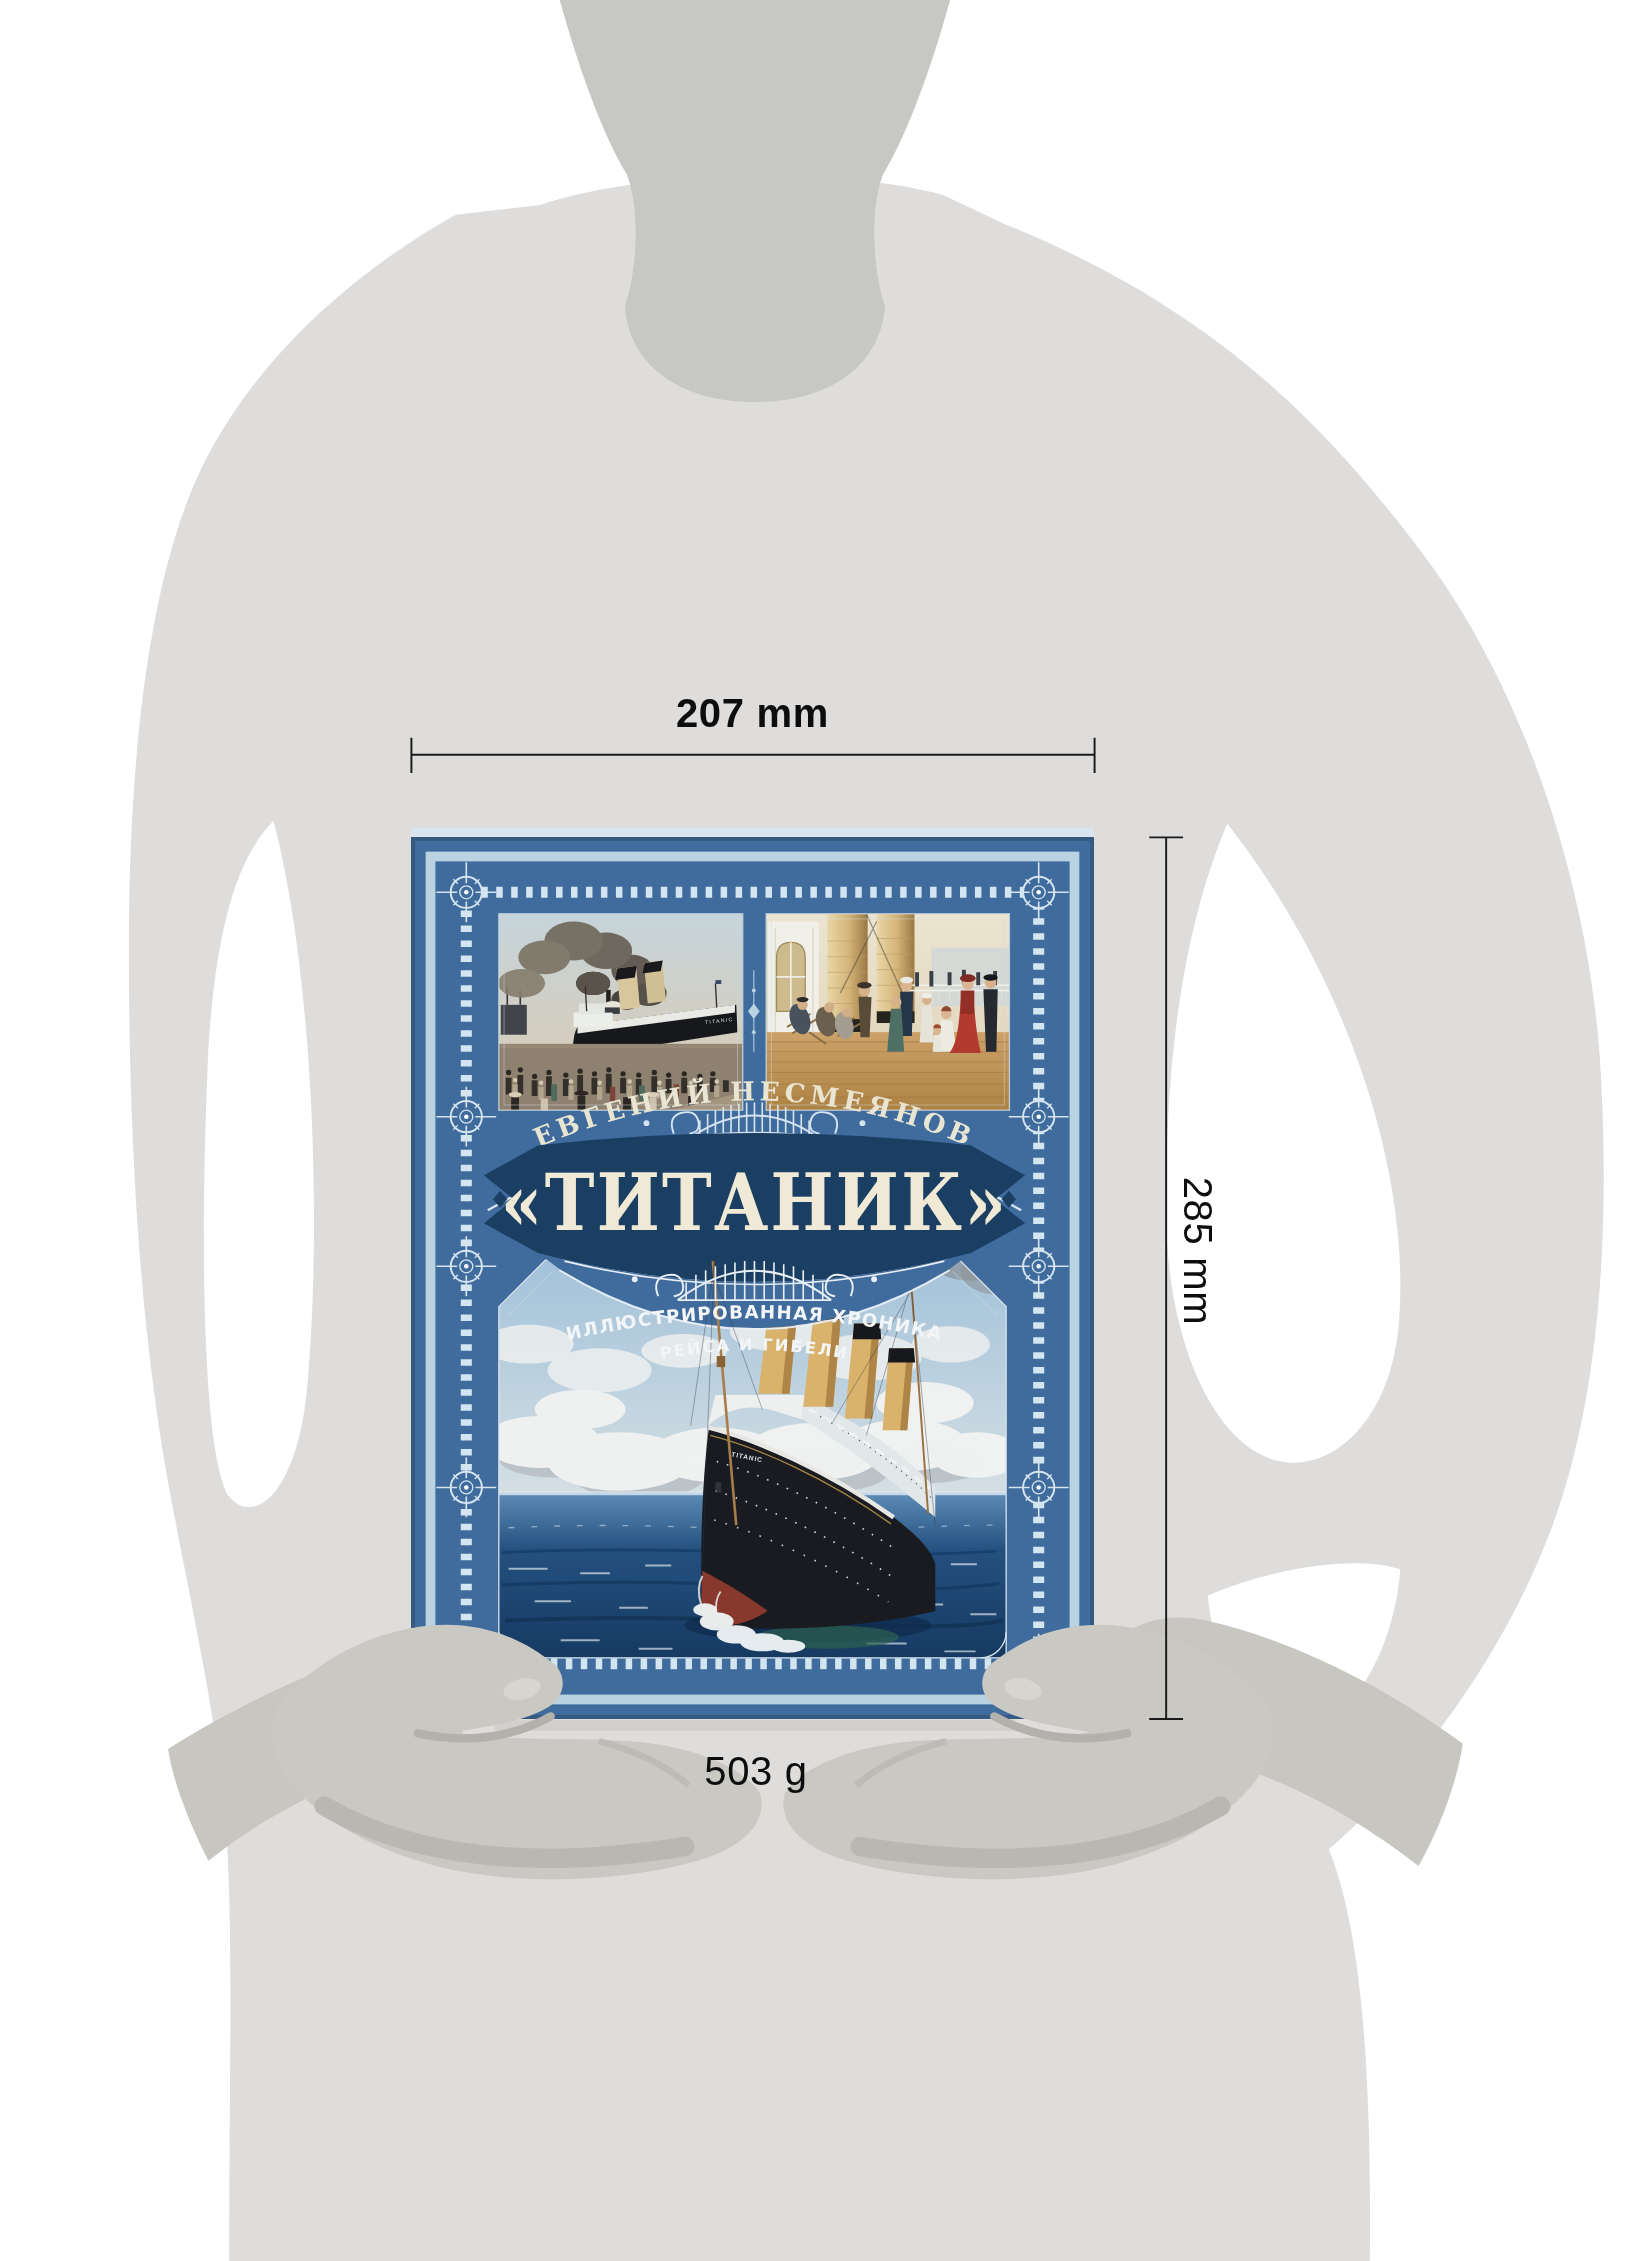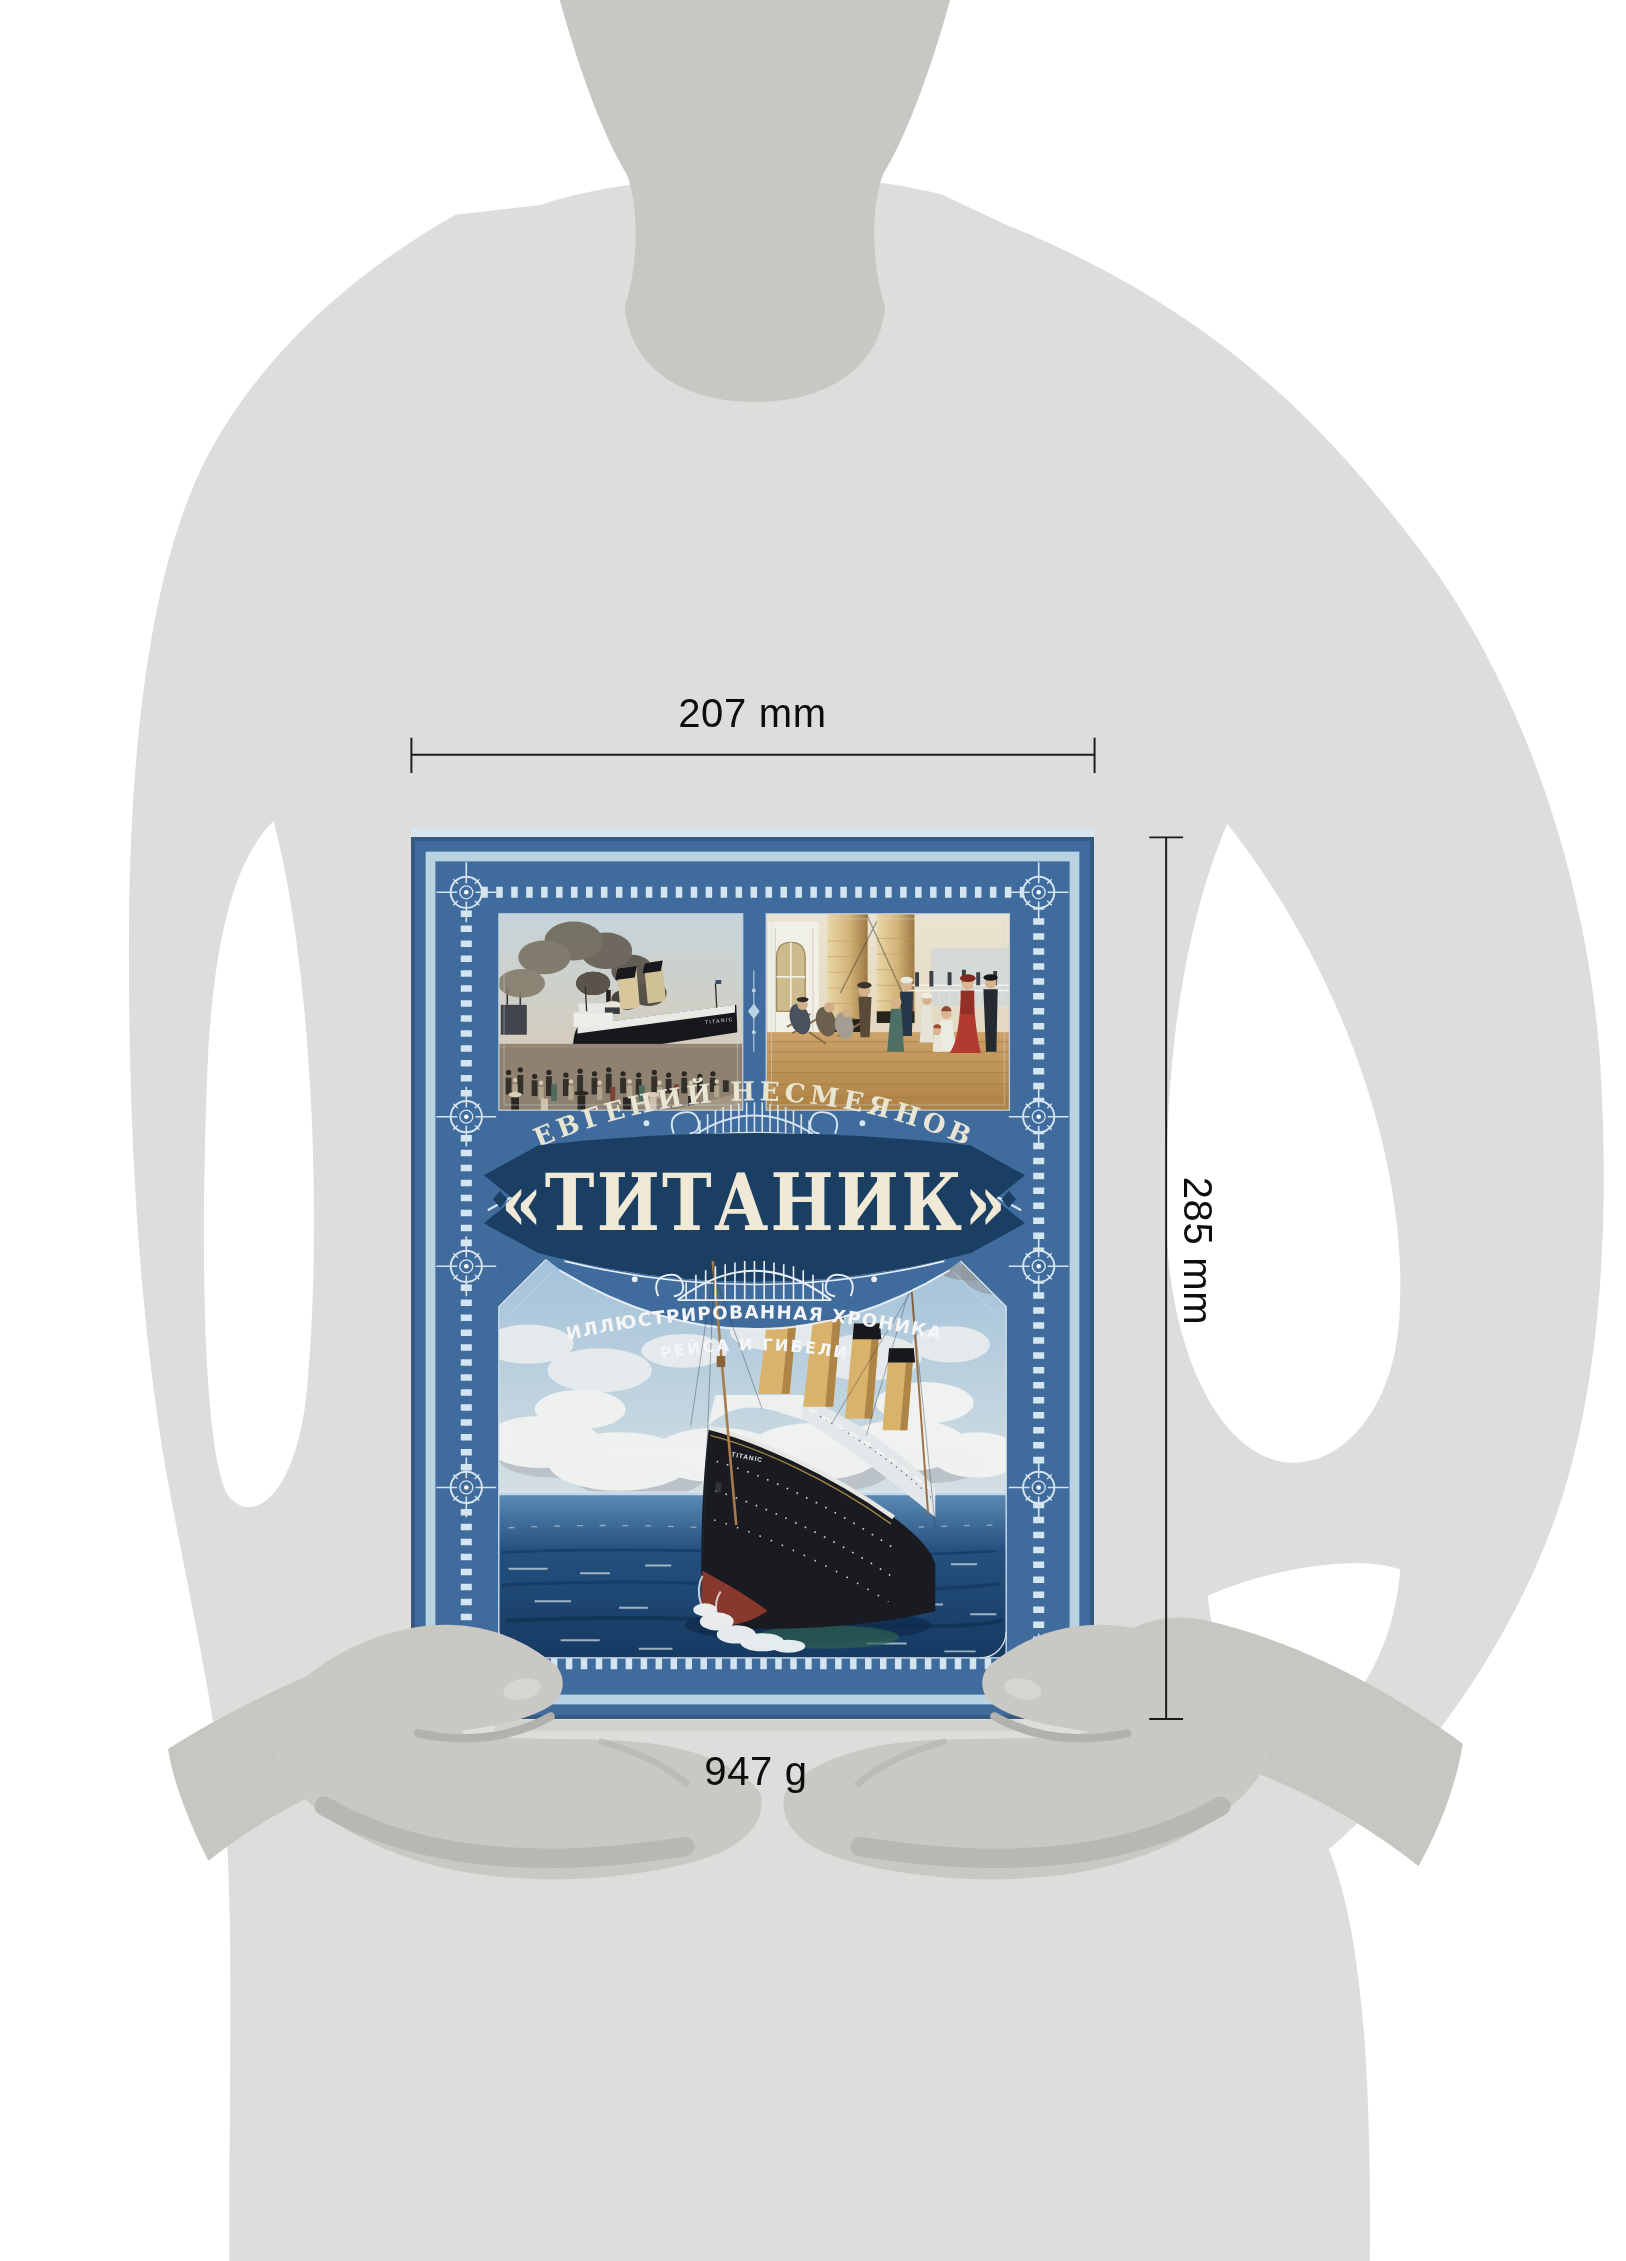--- a/index.html
+++ b/index.html
@@ -3,21 +3,21 @@
 <meta charset="utf-8">
 <style>
   html,body{margin:0;padding:0;background:#ffffff;}
   .stage{position:relative;width:1627px;height:2261px;background:#ffffff;overflow:hidden;
          font-family:"Liberation Sans", sans-serif;}
   .layer{position:absolute;left:0;top:0;width:1627px;height:2261px;}
   .book{position:absolute;left:411px;top:828px;width:683px;height:891px;}
   .book-pages{position:absolute;left:0;top:0;width:683px;height:10.4px;background:#d9e5ee;}
   .cover-svg{position:absolute;left:0;top:9px;width:683px;height:882px;display:block;}
   .dim-label{position:absolute;color:#0d0d0d;font-size:40px;letter-spacing:0.7px;}
-  .dim-w{left:411px;top:691px;width:683px;text-align:center;}
+  .dim-w{left:411px;top:691px;width:683px;text-align:center;font-weight:bold;}
   .dim-h{left:1197px;top:1251px;transform:translate(-50%,-50%) rotate(90deg);white-space:nowrap;}
   .dim-g{left:411px;top:1749px;width:690px;text-align:center;}
   svg{display:block;}
 </style>
 </head>
 <body>
 
 <div class="stage">
 
   <svg class="layer" viewBox="0 0 2500 3475" aria-hidden="true">
@@ -477,16 +477,16 @@
     <g stroke="#1a1a1a" stroke-width="3">
       <path d="M632,1160 H1682"></path>
       <path d="M632,1134 V1188 M1682,1134 V1188"></path>
       <path d="M1792,1287 V2642"></path>
       <path d="M1766,1287 H1818 M1766,2642 H1818"></path>
     </g>
   </svg>
 
   <div class="dim-label dim-w">207 mm</div>
   <div class="dim-label dim-h">285 mm</div>
-  <div class="dim-label dim-g">947 g</div>
+  <div class="dim-label dim-g">503 g</div>
 
 </div>
 
 
 </body></html>

